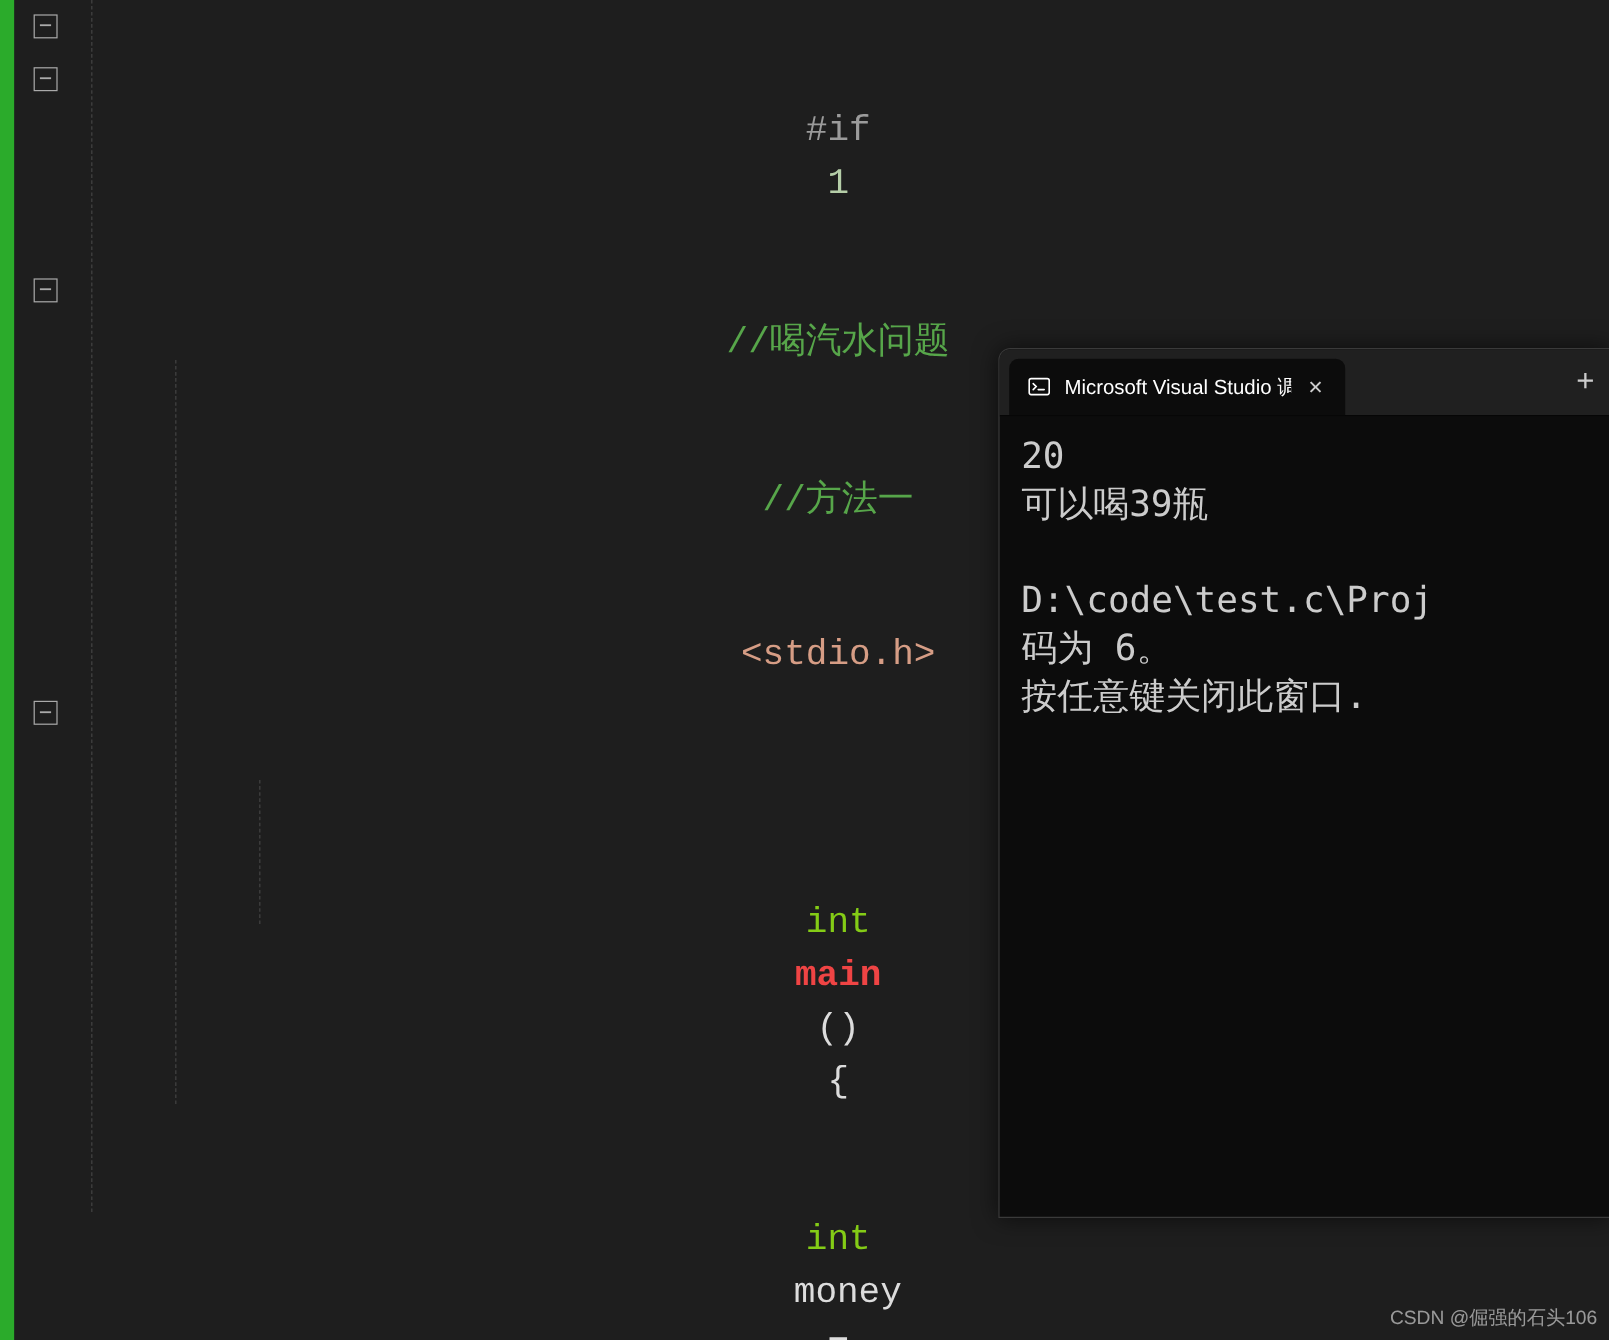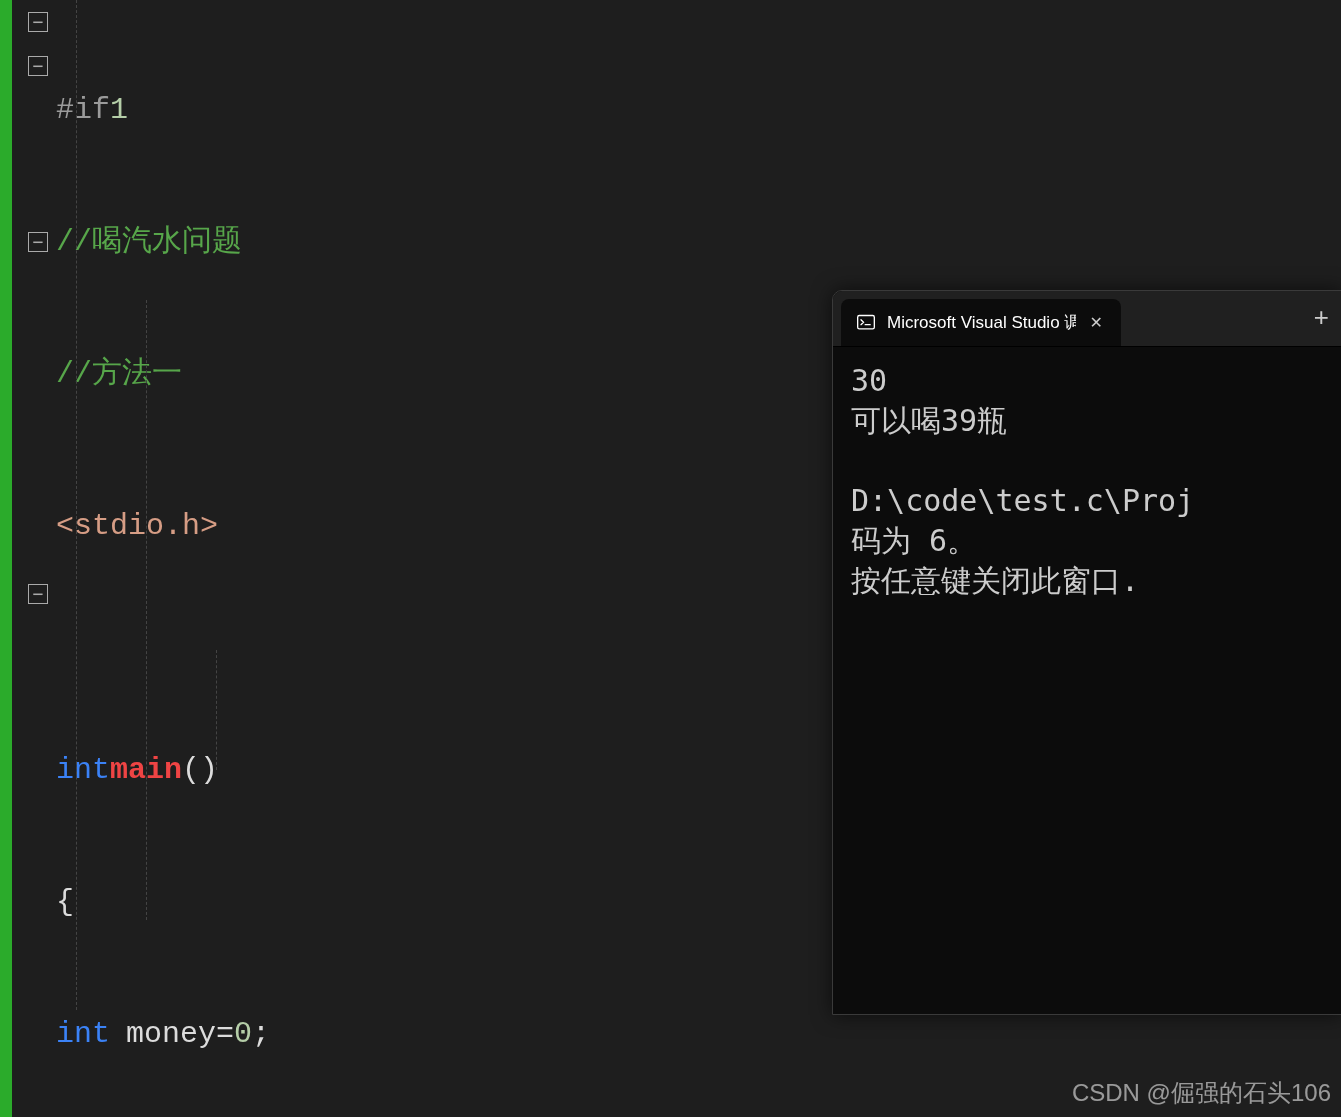--- a/index.html
+++ b/index.html
@@ -30,41 +30,41 @@
     padding-left: 8px;
     background: #1e1e1e;
   }
   .codearea {
     flex: 1;
     font-size: 30px;
     line-height: 44px;
     white-space: pre;
     padding-top: 0;
   }
-  .line { height: 44px; display:flex; align-items:center; }
+  .line { height: 44px; display:flex; align-items:center;flex-direction:column; }
   .gutline { height: 44px; display:flex; align-items:center; justify-content:center; }
   .fold {
     width: 20px; height: 20px;
     border: 1px solid #aaa;
     display:flex; align-items:center; justify-content:center;
     font-size: 18px; line-height:1; color:#aaa;
     background:#1e1e1e;
     font-family: Consolas, monospace;
   }
   .guide {
     position:absolute;
     width:0;
     border-left:1px dashed #444;
   }
 
   
   .pp    { color: #9b9b9b; }
   .num   { color: #b5cea8; }
-  .cmt   { color: #57a64a; }
-  .type  { color: #3b82f6; }
+  .cmt   { color: #57a64a; margin-top: 44px; }
+  .type  { color: #84cc16; }
   .fn    { color: #ef4444; font-weight: bold; }
   .ident { color: #dcdcdc; margin-left: 16px; }
   .op    { color: #dcdcdc; }
   .hdr   { color: #d69d85; margin-top: 40px; }
 
   
   .term {
     position: absolute;
     left: 832px;
     top: 290px;
@@ -112,21 +112,21 @@
     white-space: pre-wrap;
     word-break: break-all;
   }
 
   .watermark {
     position:absolute;
     right: 10px;
     bottom: 8px;
     color: rgba(255,255,255,.55);
     font-family: 'Microsoft YaHei', sans-serif;
-    font-size: 24px;
+    font-size: 16px;
   }
 </style>
 </head>
 <body>
 
 <div class="editor">
   <div class="modbar"></div>
 
   <div class="gutter">
     <div class="gutline">
@@ -199,21 +199,21 @@
         <svg viewBox="0 0 24 24" width="20" height="20">
             <rect x="2" y="3" width="20" height="16" rx="2" fill="none" stroke="#fff" stroke-width="1.6"></rect>
             <path d="M6 8l3 3-3 3M11 14h6" stroke="#fff" stroke-width="1.6" fill="none" stroke-linecap="round"></path>
           </svg>
       </span>
       <span class="label">Microsoft Visual Studio 调试</span>
       <span class="term-close">✕</span>
     </div>
     <div class="term-add">+</div>
   </div>
-  <div class="term-body"><span>30</span>
+  <div class="term-body"><span>20</span>
 <span>可以喝39瓶</span>
 <span></span>
 <span>D:\code\test.c\Proj</span>
 <span>码为 6。</span>
 <span>按任意键关闭此窗口.</span></div>
 </div>
 
 <div class="watermark">CSDN @倔强的石头106</div>
 
 </body></html>

